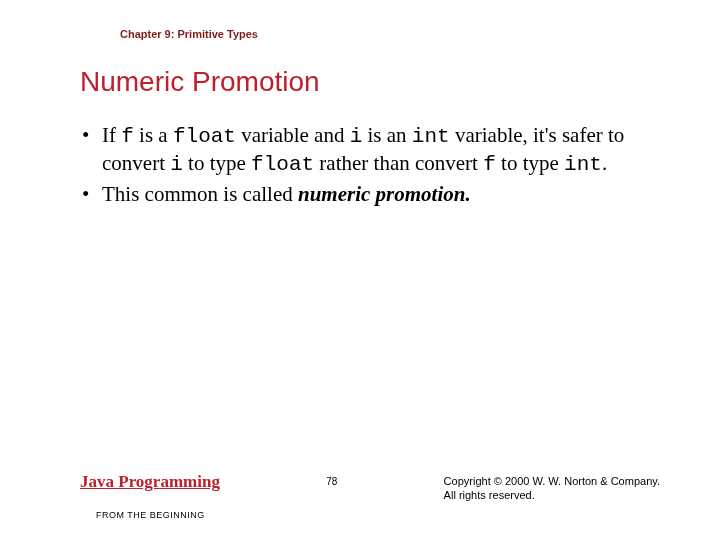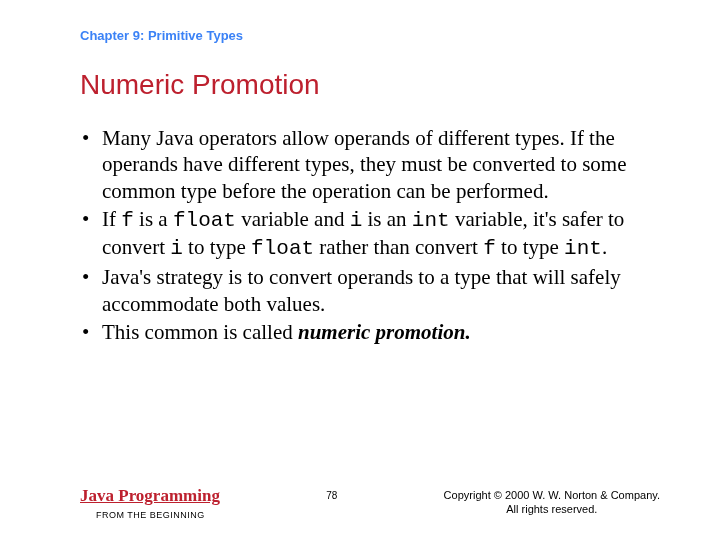--- a/index.html
+++ b/index.html
@@ -7,23 +7,24 @@
       width: 720px;
       height: 540px;
       background: #fff;
       font-family: "Times New Roman", Times, serif;
       position: relative;
       padding: 28px 60px 0 80px;
     }
     .chapter {
       font-family: Arial, Helvetica, sans-serif;
       font-weight: bold;
-      font-size: 13px;
-      color: #3b82f6;
+      font-size: 11px;
+      color: #7f1d1d;
       margin-bottom: 26px;
+      margin-left: 40px;
     }
     .title {
       font-family: Arial, Helvetica, sans-serif;
       font-size: 28px;
       color: #bd202e;
       text-align: left;
       margin-bottom: 24px;
     }
     ul {
       list-style: none;
@@ -64,47 +65,45 @@
       font-weight: bold;
       font-size: 17px;
       color: #bd202e;
       text-decoration: underline;
       text-decoration-color: #bd202e;
     }
     .book-sub {
       font-family: Arial, Helvetica, sans-serif;
       font-size: 9px;
       letter-spacing: 0.5px;
-      margin-top: 4px;
+      margin-top: 18px;
       margin-left: 16px;
     }
     .pagenum {
       font-family: Liberation Sans, sans-serif;
       font-size: 10px;
       margin-top: 4px;
     }
     .copyright {
       font-family: Arial, Helvetica, sans-serif;
       font-size: 11px;
       line-height: 1.3;
-      text-align: center;
+      text-align: left;
       margin-top: 2px;
     }
   </style>
 </head>
 <body>
 
 <div class="chapter">Chapter 9: Primitive Types</div>
 
 <div class="title">Numeric Promotion</div>
 
 <ul>
-  <li>Many Java operators allow operands of different types. If the operands have different types, they must be converted to some common type before the operation can be performed.</li>
   <li><span>If </span><span class="code">f</span><span> is a </span><span class="code">float</span><span> variable and </span><span class="code">i</span><span> is an </span><span class="code">int</span><span> variable, it's safer to convert </span><span class="code">i</span><span> to type </span><span class="code">float</span><span> rather than convert </span><span class="code">f</span><span> to type </span><span class="code">int</span><span>.</span></li>
-  <li>Java's strategy is to convert operands to a type that will safely accommodate both values.</li>
   <li><span>This common is called </span><span class="em">numeric promotion.</span><span></span></li>
 </ul>
 
 <div class="footer">
   <div class="book">
     <span class="book-title">Java Programming</span>
     <span class="book-sub">FROM THE BEGINNING</span>
   </div>
   <div class="pagenum">78</div>
   <div class="copyright">

